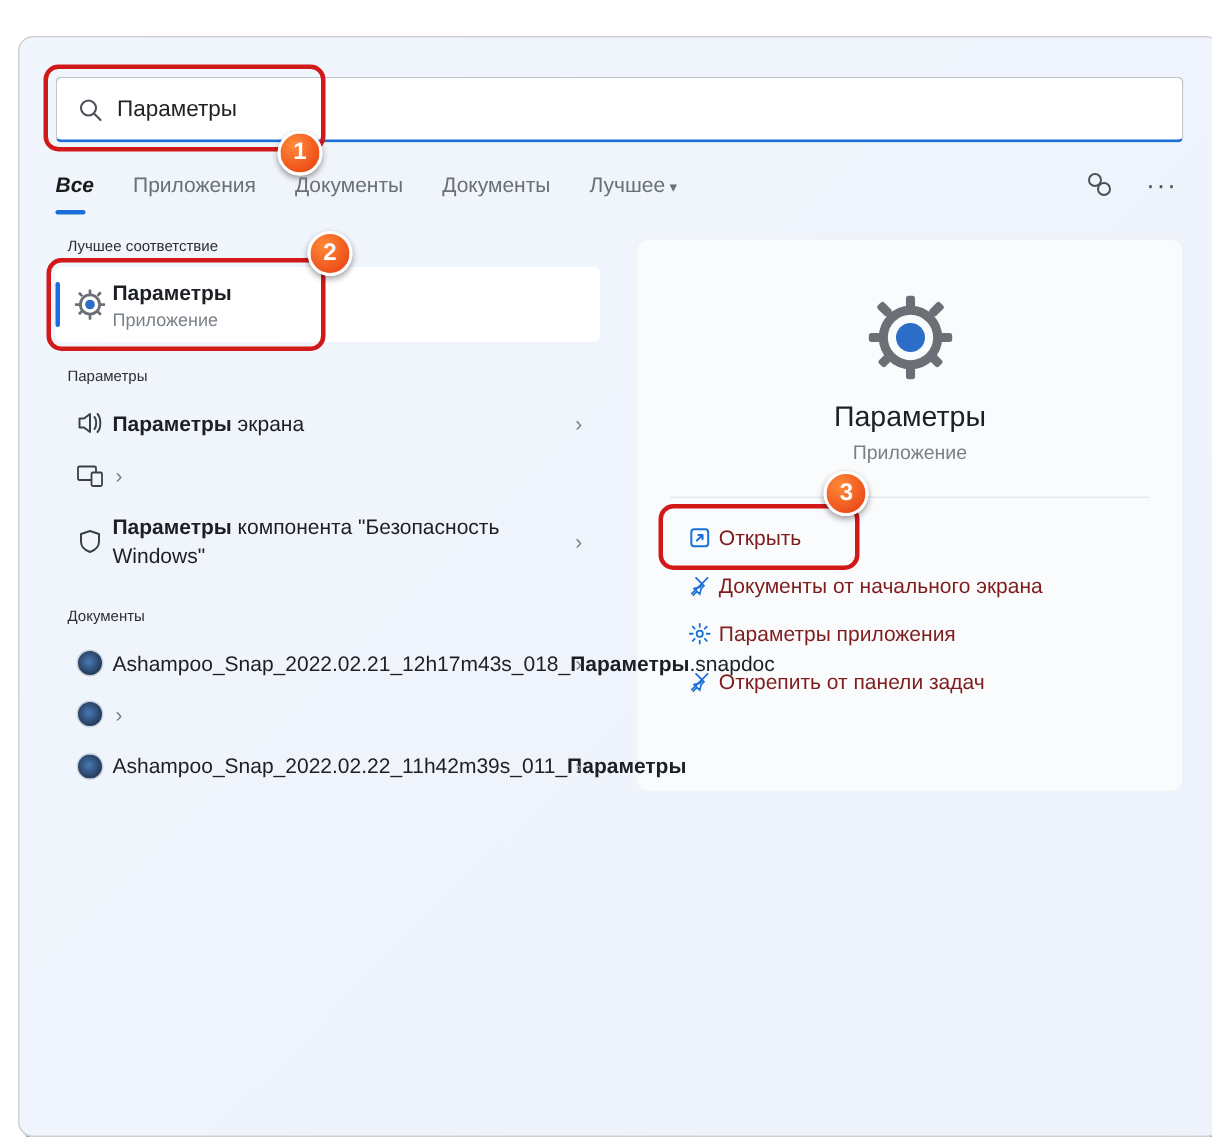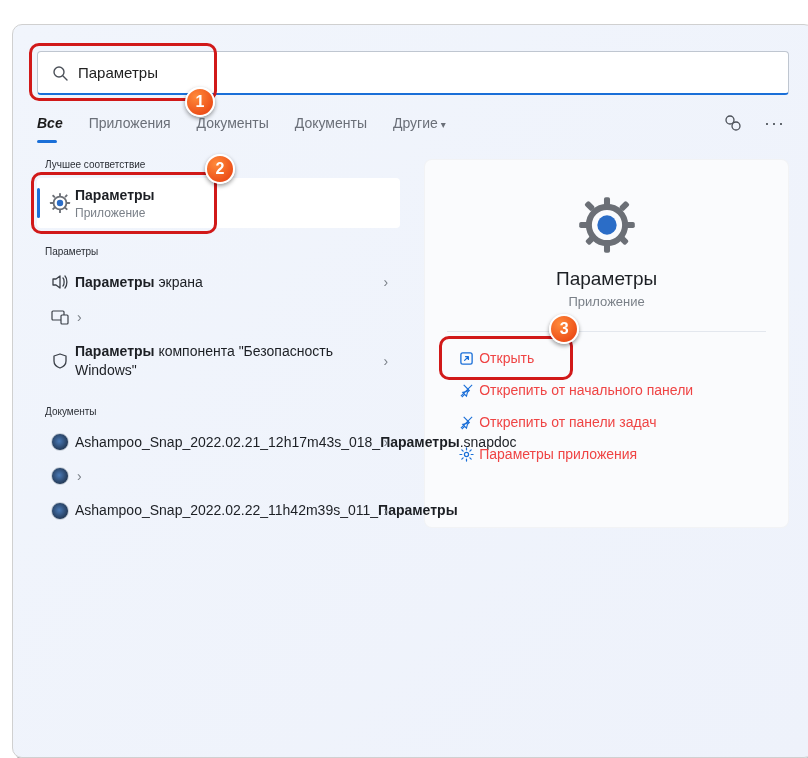--- a/index.html
+++ b/index.html
@@ -54,21 +54,21 @@
 
   .doc-ic { width:18px; height:18px; border-radius:50%; background: radial-gradient(circle at 45% 45%, #4979b5 0%, #243a58 70%); border:1px solid #c9d1da;}
 
   .right .big-icon { display:flex; justify-content:center; margin-bottom: 14px;}
   .right .big-gear { width: 58px; height:58px;}
   .right .r-title { text-align:center; font-size:19px; color:#1c1f24;}
   .right .r-sub { text-align:center; font-size:13px; color:#7a8088; margin-top:4px;}
   .right .divider { height:1px; background:#e3e7ee; margin: 22px 0 10px 0;}
   .action {
     display:flex; align-items:center; padding:8px 6px; font-size:14px;
-    color:#ef4444; cursor:pointer; border-radius:4px; position:relative;
+    color:#7f1d1d; cursor:pointer; border-radius:4px; position:relative;
   }
   .action .aic { width:26px; display:flex; justify-content:center; color:#1a6fd8;}
 
   
   .anno {
     position:absolute; border:3px solid #d11919; border-radius:10px; pointer-events:none;
   }
   .badge {
     position:absolute; width:30px; height:30px; border-radius:50%;
     background: radial-gradient(circle at 35% 30%, #ff8a3a, #e63a0d);
@@ -94,21 +94,21 @@
     </div>
     <div class="anno" style="left:-8px; top:-8px; width:188px; height:58px;"></div>
     <div class="badge" style="left:148px; top:36px;">1</div>
   </div>
 
   <div class="tabs">
     <div class="tab active">Все</div>
     <div class="tab">Приложения</div>
     <div class="tab">Документы</div>
     <div class="tab">Документы</div>
-    <div class="tab"><span>Другие</span><span class="chev">▾</span></div>
+    <div class="tab"><span>Лучшее</span><span class="chev">▾</span></div>
     <div class="tabs-right">
       <span class="icon-btn">
         <svg width="18" height="18" viewBox="0 0 18 18">
             <circle cx="6" cy="6" r="4" fill="none" stroke="#4b5058" stroke-width="1.3"></circle>
             <circle cx="12" cy="12" r="4" fill="none" stroke="#4b5058" stroke-width="1.3"></circle>
           </svg>
       </span>
       <span class="icon-btn dots">···</span>
     </div>
   </div>
@@ -248,35 +248,35 @@
         <div class="badge" style="left:102px; top:-28px;">3</div>
       </div>
 
       <div class="action">
         <span class="aic">
           <svg width="15" height="15" viewBox="0 0 16 16">
               <path d="M5 2l6 6-2 2-1 4-2-2-3 3 3-3-2-2 4-1 2-2z" fill="none" stroke="#1a6fd8" stroke-width="1.2"></path>
               <line x1="2" y1="14" x2="14" y2="2" stroke="#1a6fd8" stroke-width="1.2"></line>
             </svg>
         </span>
-        <span>Открепить от начального панели</span>
+        <span>Документы от начального экрана</span>
+      </div>
+      <div class="action">
+        <span class="aic">
+          <svg width="15" height="15" viewBox="0 0 16 16">
+              <circle cx="8" cy="8" r="2.2" fill="none" stroke="#1a6fd8" stroke-width="1.3"></circle>
+              <path d="M8 1v2M8 13v2M1 8h2M13 8h2M3 3l1.4 1.4M11.6 11.6L13 13M13 3l-1.4 1.4M4.4 11.6L3 13" stroke="#1a6fd8" stroke-width="1.3" stroke-linecap="round"></path>
+            </svg>
+        </span>
+        <span>Параметры приложения</span>
       </div>
       <div class="action">
         <span class="aic">
           <svg width="15" height="15" viewBox="0 0 16 16">
               <path d="M5 2l6 6-2 2-1 4-2-2-3 3 3-3-2-2 4-1 2-2z" fill="none" stroke="#1a6fd8" stroke-width="1.2"></path>
               <line x1="2" y1="14" x2="14" y2="2" stroke="#1a6fd8" stroke-width="1.2"></line>
             </svg>
         </span>
         <span>Открепить от панели задач</span>
       </div>
-      <div class="action">
-        <span class="aic">
-          <svg width="15" height="15" viewBox="0 0 16 16">
-              <circle cx="8" cy="8" r="2.2" fill="none" stroke="#1a6fd8" stroke-width="1.3"></circle>
-              <path d="M8 1v2M8 13v2M1 8h2M13 8h2M3 3l1.4 1.4M11.6 11.6L13 13M13 3l-1.4 1.4M4.4 11.6L3 13" stroke="#1a6fd8" stroke-width="1.3" stroke-linecap="round"></path>
-            </svg>
-        </span>
-        <span>Параметры приложения</span>
-      </div>
     </div>
   </div>
 </div>
 
 </body></html>

